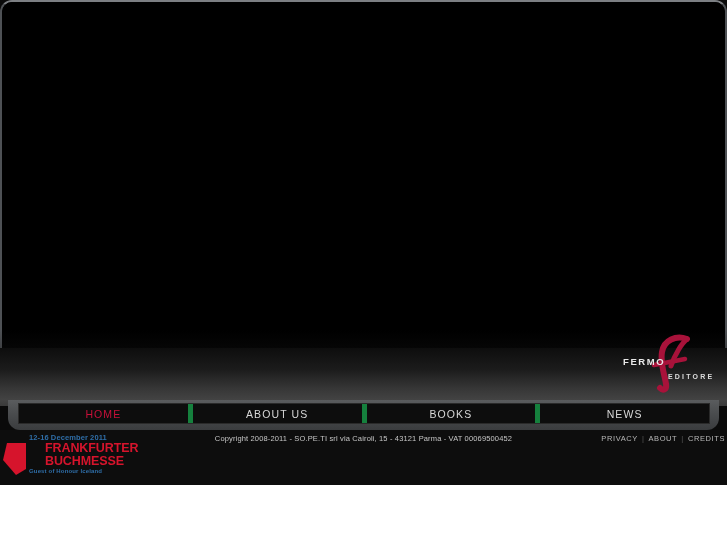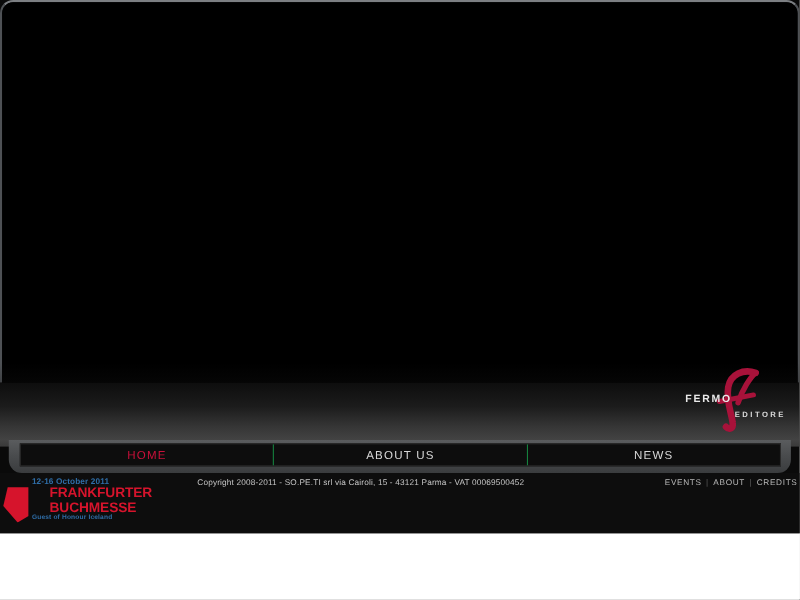--- a/index.html
+++ b/index.html
@@ -101,21 +101,21 @@
   }
   .nav-item {
     flex: 1 1 0;
     display: flex;
     align-items: center;
     justify-content: center;
     font-size: 10.5px;
     letter-spacing: 1.1px;
     color: #d8d8d8;
     text-transform: uppercase;
-    border-right: 1px solid #15803d;
+    border-right: 5px solid #15803d;
     cursor: pointer;
     user-select: none;
     white-space: nowrap;
     height: 100%;
     box-sizing: border-box;
   }
   .nav-item:last-child { border-right: none; }
   .nav-item.active { color: #c9103a; }
 
   
@@ -169,21 +169,21 @@
     color: #2f6ea8;
     letter-spacing: 0.15px;
     line-height: 9px;
     white-space: nowrap;
   }
 
   #copyright {
     position: absolute;
     left: 0;
     top: 4px;
-    width: 656px;
+    width: 727px;
     text-align: center;
     font-size: 7.5px;
     color: #c6c6c6;
     letter-spacing: 0.15px;
     white-space: nowrap;
   }
 
   #legal-links {
     position: absolute;
     right: -2px;
@@ -233,41 +233,42 @@
       <text x="10" y="33" font-family="'Liberation Sans', sans-serif" font-size="9.5" font-weight="bold" letter-spacing="1.6" fill="#e9e9e9">FERMO</text>
       <text x="55" y="47" font-family="'Liberation Sans', sans-serif" font-size="7" font-weight="bold" letter-spacing="2.2" fill="#dcdcdc">EDITORE</text>
     </svg>
   </div>
 
   <div id="nav-shelf"></div>
 
   <nav id="nav">
     <div class="nav-item active">HOME</div>
     <div class="nav-item">ABOUT US</div>
+    <div class="nav-item">BOOKS</div>
     <div class="nav-item">NEWS</div>
   </nav>
 
   <footer id="footer">
 
     <div id="fbm-logo">
       <svg id="fbm-arrow" viewBox="0 0 24 34" aria-hidden="true">
         <path d="M24 2 L24 28 L14 34 L1 19 L5 2 Z" fill="#d6142c"></path>
       </svg>
       <div id="fbm-text">
-        <div class="fbm-date">12-16 October 2011</div>
+        <div class="fbm-date">12-16 December 2011</div>
         <div class="fbm-big">FRANKFURTER</div>
         <div class="fbm-big">BUCHMESSE</div>
         <div class="fbm-sub">Guest of Honour Iceland</div>
       </div>
     </div>
 
     <div id="copyright">Copyright 2008-2011 - SO.PE.TI srl via Cairoli, 15 - 43121 Parma - VAT 00069500452</div>
 
     <div id="legal-links">
-      <span class="ll">EVENTS</span>
+      <span class="ll">PRIVACY</span>
       <span class="sep">|</span>
       <span class="ll">ABOUT</span>
       <span class="sep">|</span>
       <span class="ll">CREDITS</span>
     </div>
 
   </footer>
 
 </div>
 

